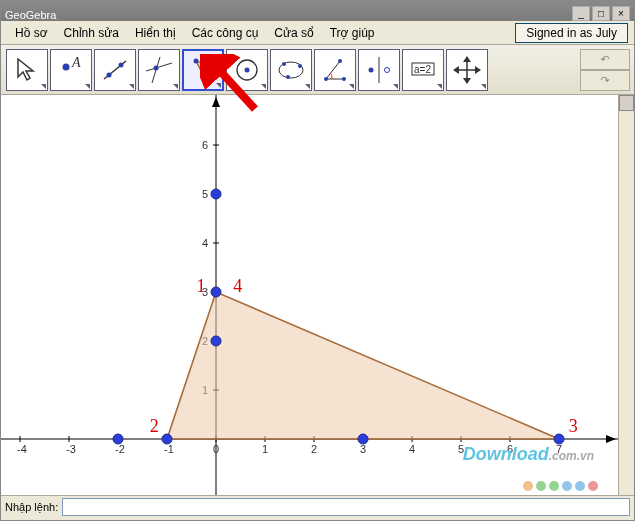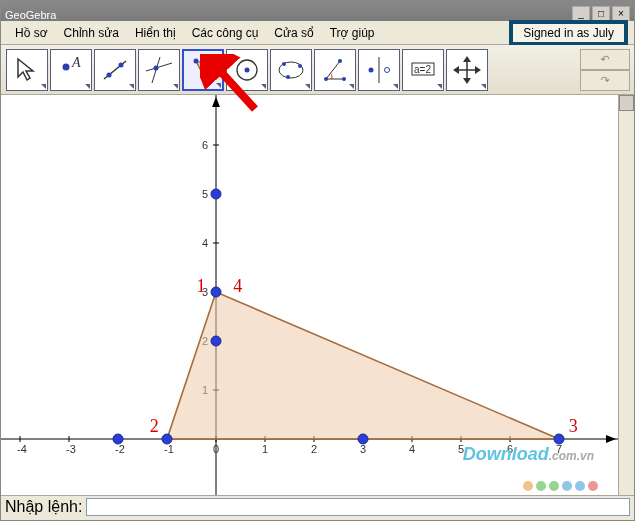--- a/index.html
+++ b/index.html
@@ -40,21 +40,21 @@
     border-bottom: 1px solid #aca899;
     text-align: center;
   }
   .menubar .menu-item {
     padding: 2px 8px;
     font-size: 12px;
     cursor: default;
   }
   .menubar .spacer { flex: 1; }
   .signed {
-    border: 4px solid #0c4a6e;
+    border: 1px solid #0c4a6e;
     background: #f5f3ea;
     padding: 2px 10px;
     font-size: 12px;
   }
   .toolbar {
     height: 50px;
     background: linear-gradient(#f2f0e6, #e3dfce);
     border-bottom: 1px solid #aca899;
     display: flex;
     align-items: center;
@@ -114,21 +114,21 @@
   }
   .input-row {
     height: 23px;
     border-top: 1px solid #aca899;
     display: flex;
     align-items: center;
     padding: 0 4px;
     background: #ece9d8;
   }
   .input-row .lbl {
-    font-size: 16px;
+    font-size: 11px;
     margin-right: 4px;
   }
   .input-row input {
     flex: 1;
     height: 18px;
     border: 1px solid #7f9db9;
     background: #fff;
     font-size: 12px;
     padding: 0 2px;
   }

